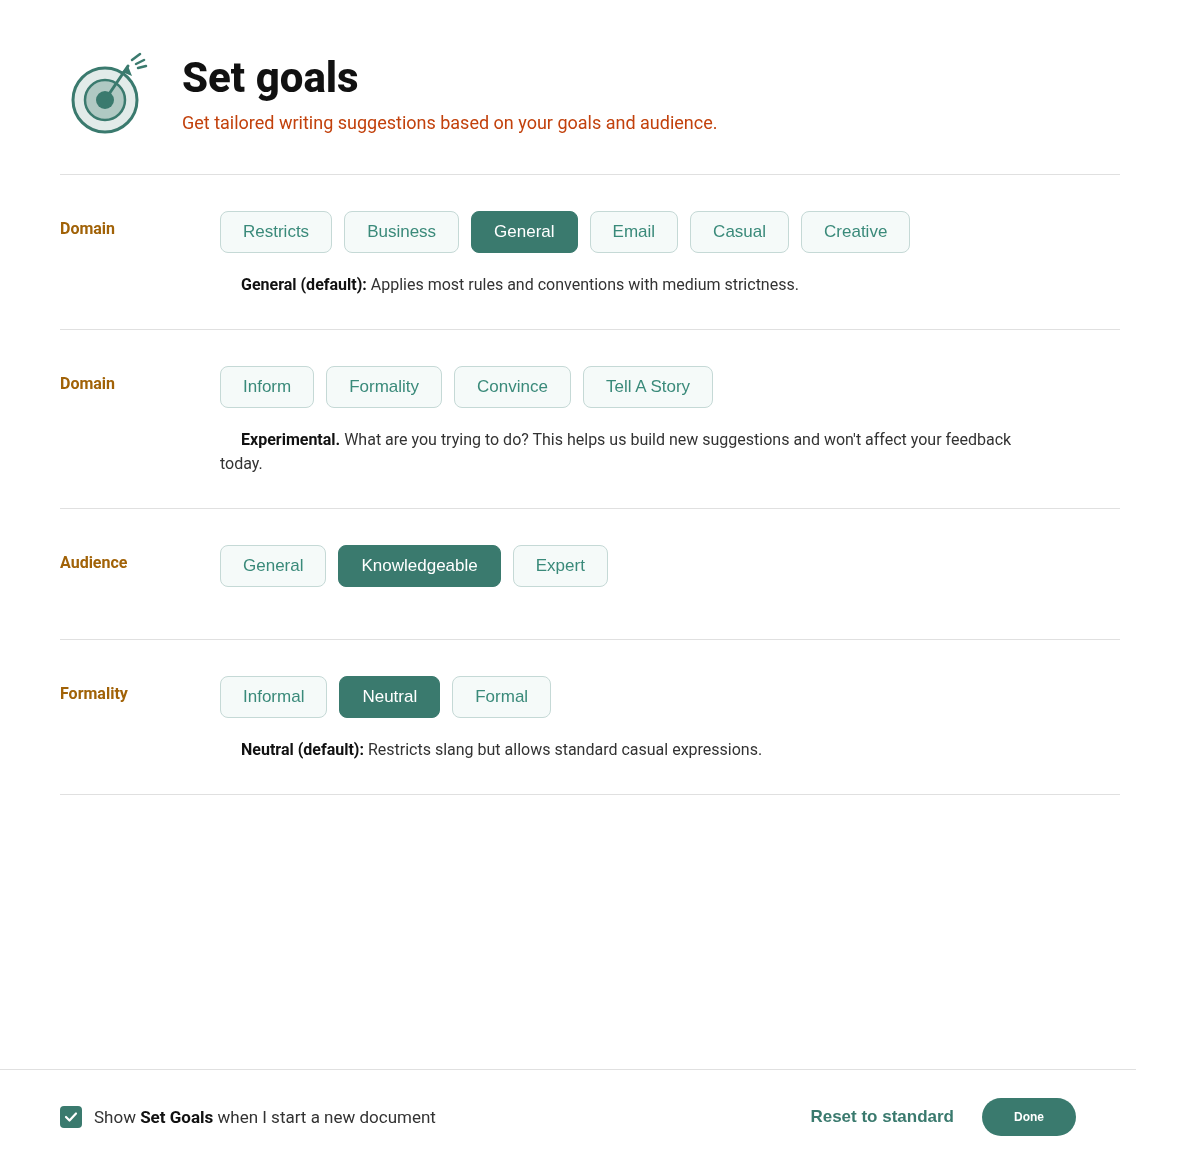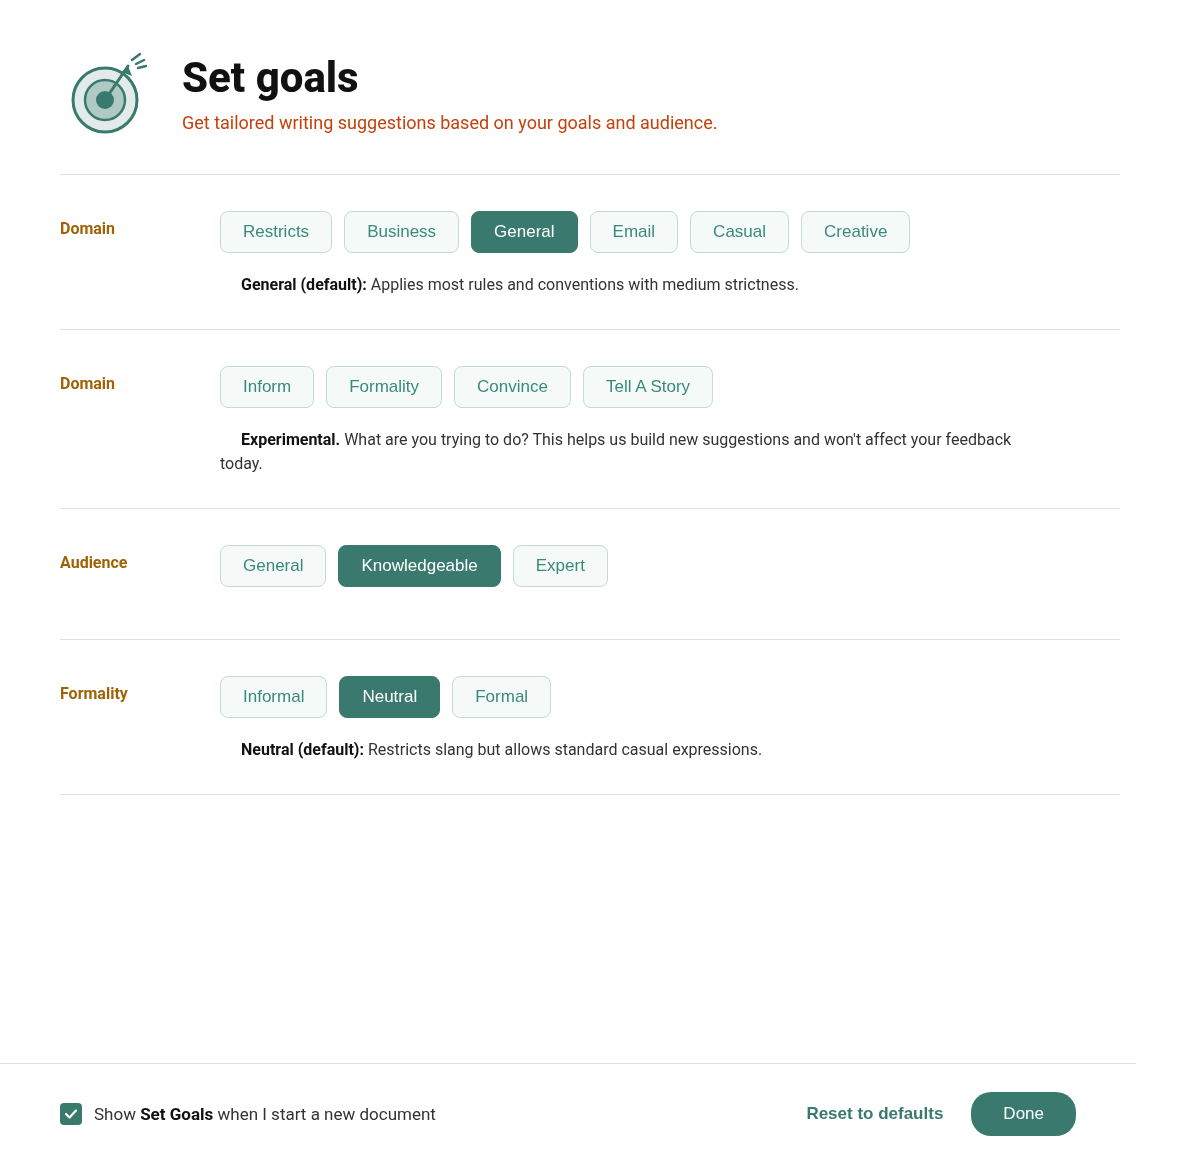--- a/index.html
+++ b/index.html
@@ -175,22 +175,22 @@
       background: none;
       border: none;
       cursor: pointer;
     }
 
     .done-btn {
       background: #3a7a6e;
       color: #fff;
       border: none;
       border-radius: 20px;
-      font-size: 17px;
-      font-weight: 400;
+      font-size: 12px;
+      font-weight: 700;
       padding: 12px 32px;
       cursor: pointer;
     }
   </style>
 </head>
 <body>
 
 <div class="page-container">
 
   <div class="header">
@@ -282,16 +282,16 @@
     <div class="checkbox">
       <svg viewBox="0 0 14 14" fill="none" xmlns="http://www.w3.org/2000/svg">
         <polyline points="2,7 5.5,10.5 12,3.5" stroke="white" stroke-width="2.2" stroke-linecap="round" stroke-linejoin="round"></polyline>
       </svg>
     </div>
     <span class="checkbox-label">
       Show <strong>Set Goals</strong> when I start a new document
     </span>
   </div>
   <div class="footer-right">
-    <button class="reset-btn">Reset to defaults</button>
+    <button class="reset-btn">Reset to standard</button>
     <button class="done-btn">Done</button>
   </div>
 </div>
 
 </body></html>

